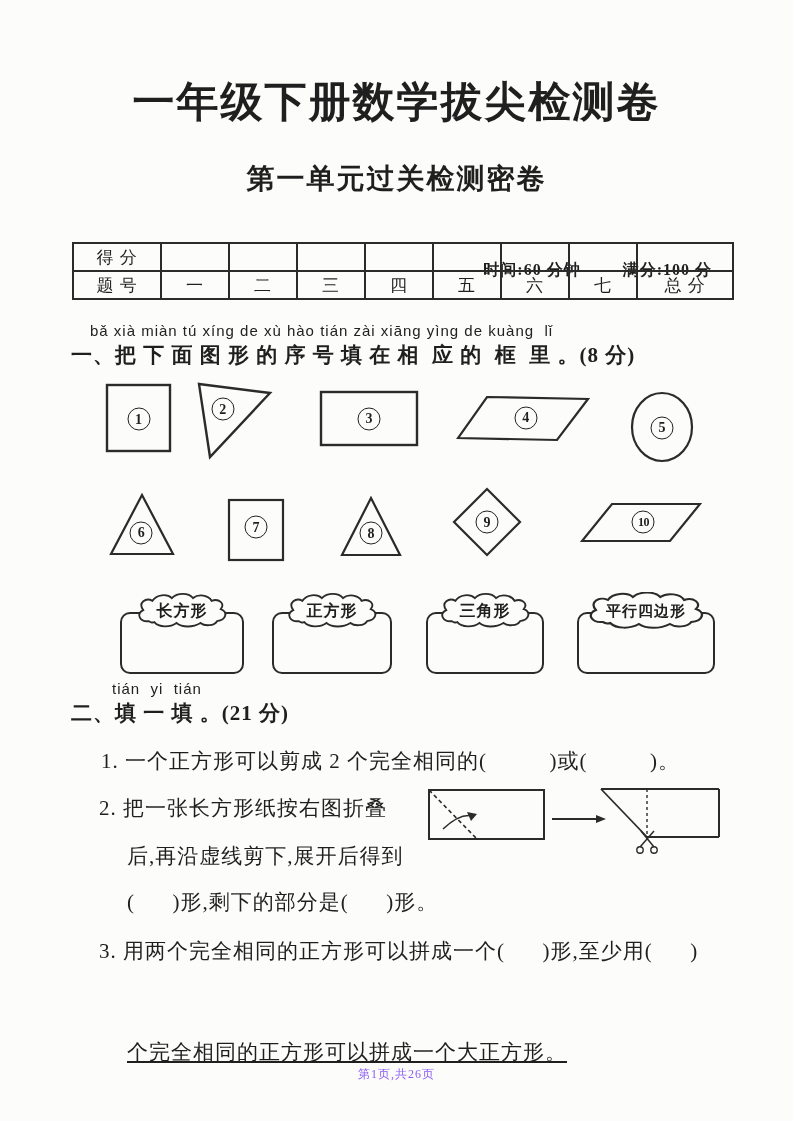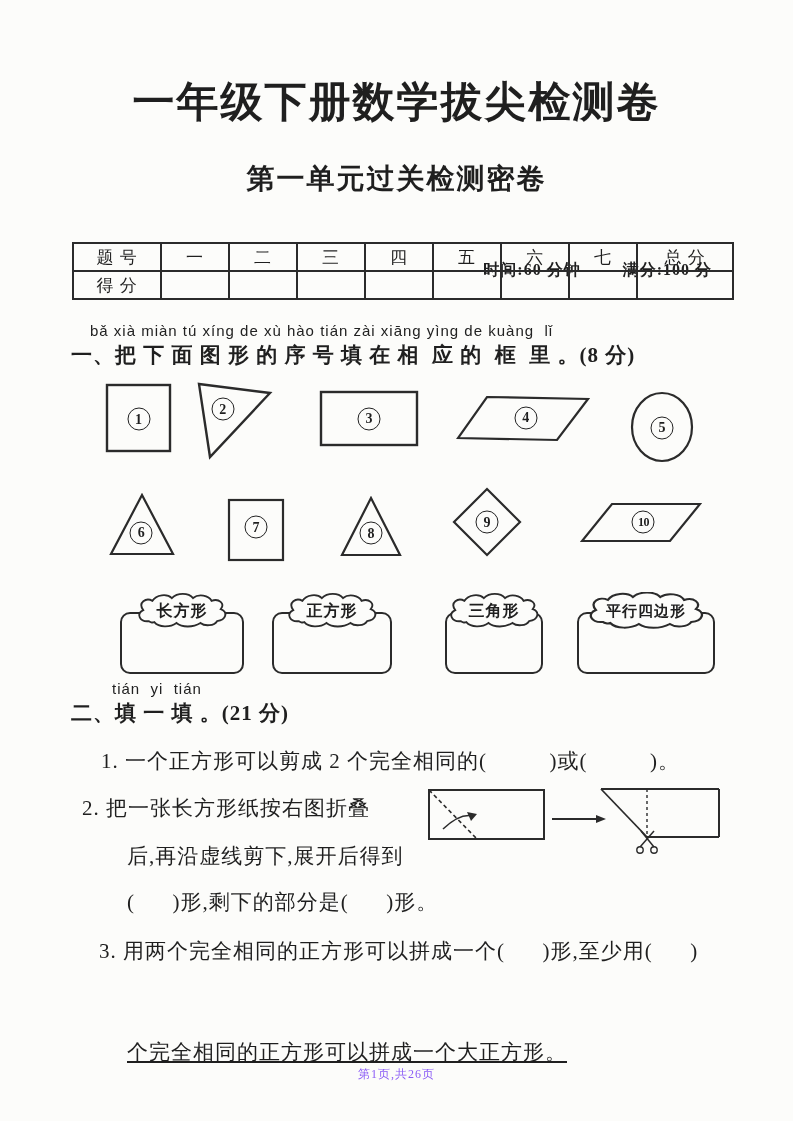--- a/index.html
+++ b/index.html
@@ -84,41 +84,41 @@
         <col style="width:68px">
         <col style="width:68px">
         <col style="width:68px">
         <col style="width:68px">
         <col style="width:68px">
         <col style="width:68px">
         <col style="width:96px">
     </colgroup>
     <tbody>
         <tr>
+      <td>得 分</td>
+      <td></td>
+      <td></td>
+      <td></td>
+      <td></td>
+      <td></td>
+      <td></td>
+      <td></td>
+      <td></td>
+    </tr>
+    <tr>
       <td>题 号</td>
       <td>一</td>
       <td>二</td>
       <td>三</td>
       <td>四</td>
       <td>五</td>
       <td>六</td>
       <td>七</td>
       <td>总 分</td>
     </tr>
-    <tr>
-      <td>得 分</td>
-      <td></td>
-      <td></td>
-      <td></td>
-      <td></td>
-      <td></td>
-      <td></td>
-      <td></td>
-      <td></td>
-    </tr>
   </tbody>
     </table>
 
   <div class="abs pinyin pre" style="left:90px;top:322px;">bǎ xià miàn tú xíng de xù hào tián zài xiāng yìng de kuàng  lǐ</div>
   <div class="abs qheading pre" style="left:71px;top:341px;">一、把 下 面 图 形 的 序 号 填 在 相  应 的  框  里 。(8 分)</div>
 
   <div class="shape" style="left:105px;top:383px;">
     <svg width="67" height="70">
         <rect x="2" y="2" width="63" height="66" fill="none" stroke="#2b2b2b" stroke-width="2.4"></rect>
       </svg>
@@ -191,21 +191,21 @@
   </div>
   <div class="cloudbox" style="left:272px;top:592px;width:120px;text-align:center;">
     <div class="cb-rect"></div>
     <div class="cb-cloud" style="width:96px;height:38px;">
       <svg width="96" height="38" viewBox="0 0 104 38">
         <path d="M16 30 C6 31 2 22 10 18 C4 10 13 4 20 8 C24 1 36 0 41 5 C47 -1 59 -1 64 5 C70 0 81 2 84 8 C92 5 99 11 94 17 C102 20 100 29 90 30 C87 35 77 36 72 32 C64 37 52 37 46 32 C39 37 27 37 22 31 C20 32 17 31 16 30 Z" fill="#fcfcfa" stroke="#2b2b2b" stroke-width="2"></path>
       </svg>
       <div class="cb-label pre">正方形</div>
     </div>
   </div>
-  <div class="cloudbox" style="left:445px;top:592px;width:98px;">
+  <div class="cloudbox" style="left:426px;top:592px;width:118px;">
     <div class="cb-rect"></div>
     <div class="cb-cloud" style="width:96px;height:38px;">
       <svg width="96" height="38" viewBox="0 0 104 38">
         <path d="M16 30 C6 31 2 22 10 18 C4 10 13 4 20 8 C24 1 36 0 41 5 C47 -1 59 -1 64 5 C70 0 81 2 84 8 C92 5 99 11 94 17 C102 20 100 29 90 30 C87 35 77 36 72 32 C64 37 52 37 46 32 C39 37 27 37 22 31 C20 32 17 31 16 30 Z" fill="#fcfcfa" stroke="#2b2b2b" stroke-width="2"></path>
       </svg>
       <div class="cb-label pre">三角形</div>
     </div>
   </div>
   <div class="cloudbox" style="left:577px;top:592px;width:138px;">
     <div class="cb-rect"></div>
@@ -215,21 +215,21 @@
       </svg>
       <div class="cb-label pre" style="font-size:15px;">平行四边形</div>
     </div>
   </div>
 
   <div class="abs pinyin pre" style="left:112px;top:680px;">tián  yi  tián</div>
   <div class="abs qheading pre" style="left:71px;top:699px;">二、填 一 填 。(21 分)</div>
 
   <div class="abs itemtext pre" style="left:101px;top:747px;">1. 一个正方形可以剪成 2 个完全相同的(          )或(          )。</div>
 
-  <div class="abs itemtext pre" style="left:82px;top:794px;">2. 把一张长方形纸按右图折叠</div>
+  <div class="abs itemtext pre" style="left:99px;top:794px;">2. 把一张长方形纸按右图折叠</div>
   <div class="abs itemtext pre" style="left:127px;top:842px;">后,再沿虚线剪下,展开后得到</div>
   <div class="abs itemtext pre" style="left:127px;top:888px;">(      )形,剩下的部分是(      )形。</div>
 
   <div class="fig" style="left:428px;top:789px;">
     <svg width="118" height="52">
       <rect x="1" y="1" width="115" height="49" fill="none" stroke="#2b2b2b" stroke-width="2"></rect>
       <line x1="1" y1="1" x2="49" y2="50" stroke="#2b2b2b" stroke-width="1.6" stroke-dasharray="4,3"></line>
       <path d="M15 40 Q32 24 45 27" fill="none" stroke="#2b2b2b" stroke-width="1.6"></path>
       <polygon points="49,25 39,23 43,32" fill="#2b2b2b"></polygon>
     </svg>

